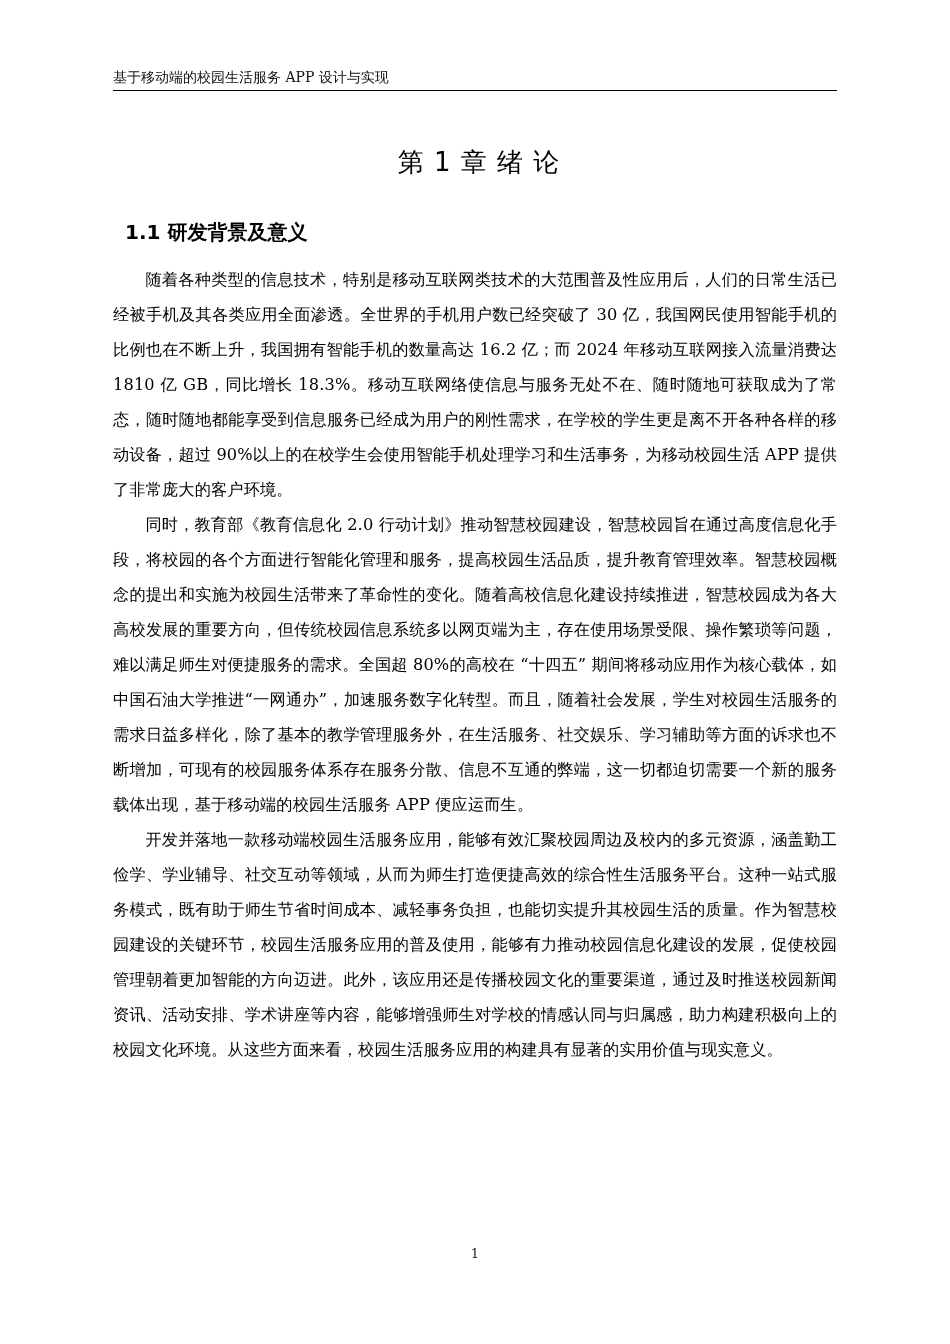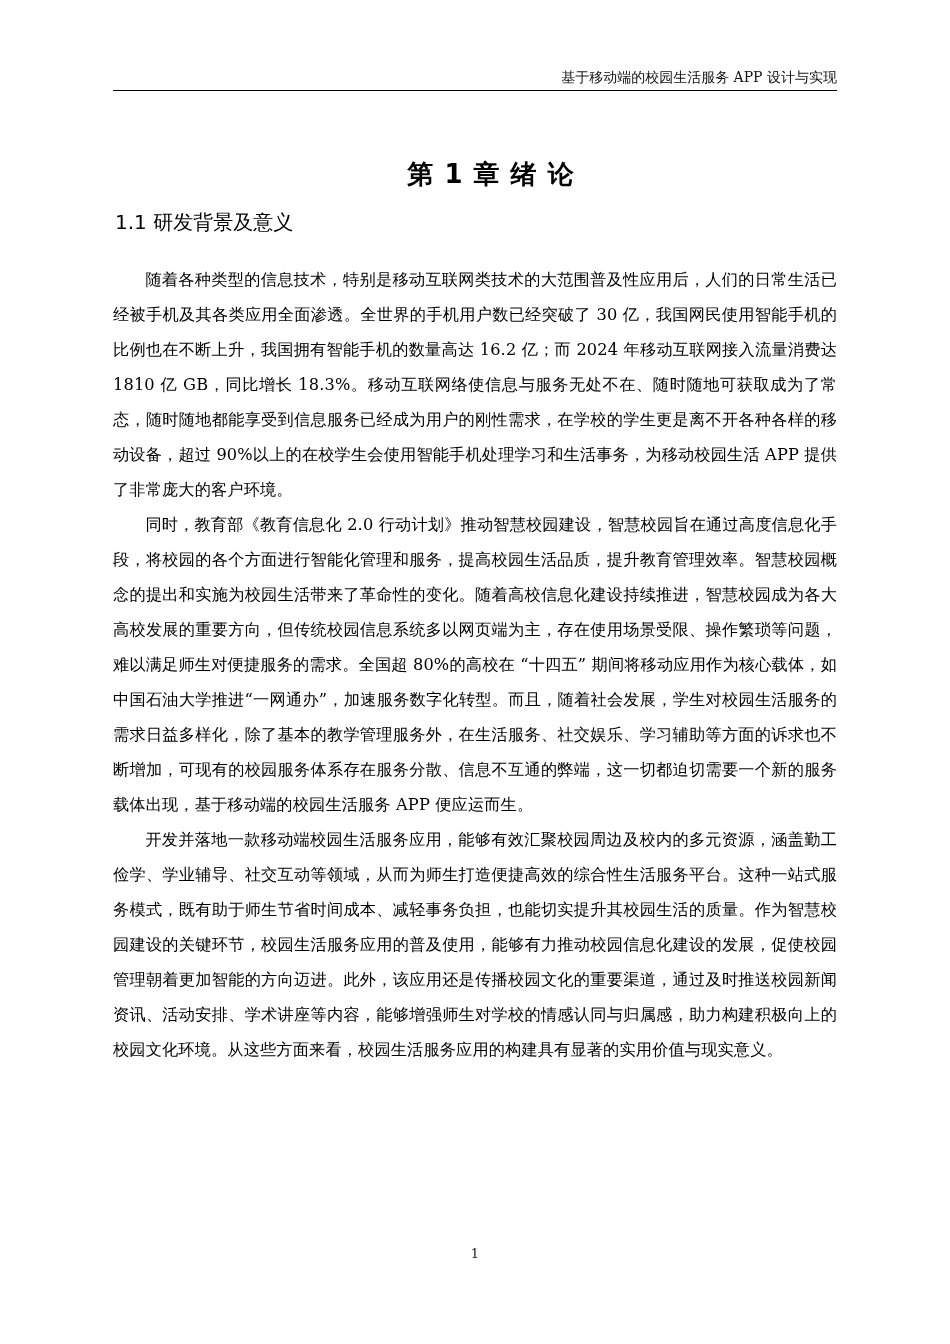--- a/index.html
+++ b/index.html
@@ -20,21 +20,21 @@
       left: 0; top: 0;
       width: 950px;
       height: 1344px;
       background: #ffffff;
     }
     .running-header {
       position: absolute;
       left: 113px;
       width: 724px;
       top: 68px;
-      text-align: right;
+      text-align: left;
       font-size: 14px;
       line-height: 18px;
       color: #111;
     }
     .header-rule {
       position: absolute;
       left: 113px;
       width: 724px;
       top: 90px;
       height: 0;
@@ -84,23 +84,23 @@
       color: #222;
     }
   </style>
 </head>
 <body>
 
 <div class="page">
   <div class="running-header">基于移动端的校园生活服务 APP 设计与实现</div>
   <div class="header-rule"></div>
 
-  <h1 class="chapter-title" style="margin:16px;font-weight:bold;">第 1 章 绪  论</h1>
+  <h1 class="chapter-title" style="margin:4px;font-weight:normal;">第 1 章 绪  论</h1>
 
-  <h2 class="section-title" style="margin:2px;font-weight:normal;">1.1 研发背景及意义</h2>
+  <h2 class="section-title" style="margin:12px;font-weight:bold;">1.1 研发背景及意义</h2>
 
   <div class="body-text">
     <p class="para">随着各种类型的信息技术，特别是移动互联网类技术的大范围普及性应用后，人们的日常生活已经被手机及其各类应用全面渗透。全世界的手机用户数已经突破了 30 亿，我国网民使用智能手机的比例也在不断上升，我国拥有智能手机的数量高达 16.2 亿；而 2024 年移动互联网接入流量消费达 1810 亿 GB，同比增长 18.3%。移动互联网络使信息与服务无处不在、随时随地可获取成为了常态，随时随地都能享受到信息服务已经成为用户的刚性需求，在学校的学生更是离不开各种各样的移动设备，超过 90%以上的在校学生会使用智能手机处理学习和生活事务，为移动校园生活 APP 提供了非常庞大的客户环境。</p>
     <p class="para">同时，教育部《教育信息化 2.0 行动计划》推动智慧校园建设，智慧校园旨在通过高度信息化手段，将校园的各个方面进行智能化管理和服务，提高校园生活品质，提升教育管理效率。智慧校园概念的提出和实施为校园生活带来了革命性的变化。随着高校信息化建设持续推进，智慧校园成为各大高校发展的重要方向，但传统校园信息系统多以网页端为主，存在使用场景受限、操作繁琐等问题，难以满足师生对便捷服务的需求。全国超 80%的高校在 “十四五” 期间将移动应用作为核心载体，如中国石油大学推进“一网通办”，加速服务数字化转型。而且，随着社会发展，学生对校园生活服务的需求日益多样化，除了基本的教学管理服务外，在生活服务、社交娱乐、学习辅助等方面的诉求也不断增加，可现有的校园服务体系存在服务分散、信息不互通的弊端，这一切都迫切需要一个新的服务载体出现，基于移动端的校园生活服务 APP 便应运而生。</p>
     <p class="para">开发并落地一款移动端校园生活服务应用，能够有效汇聚校园周边及校内的多元资源，涵盖勤工俭学、学业辅导、社交互动等领域，从而为师生打造便捷高效的综合性生活服务平台。这种一站式服务模式，既有助于师生节省时间成本、减轻事务负担，也能切实提升其校园生活的质量。作为智慧校园建设的关键环节，校园生活服务应用的普及使用，能够有力推动校园信息化建设的发展，促使校园管理朝着更加智能的方向迈进。此外，该应用还是传播校园文化的重要渠道，通过及时推送校园新闻资讯、活动安排、学术讲座等内容，能够增强师生对学校的情感认同与归属感，助力构建积极向上的校园文化环境。从这些方面来看，校园生活服务应用的构建具有显著的实用价值与现实意义。</p>
   </div>
 
   <div class="page-number">1</div>
 </div>
 

